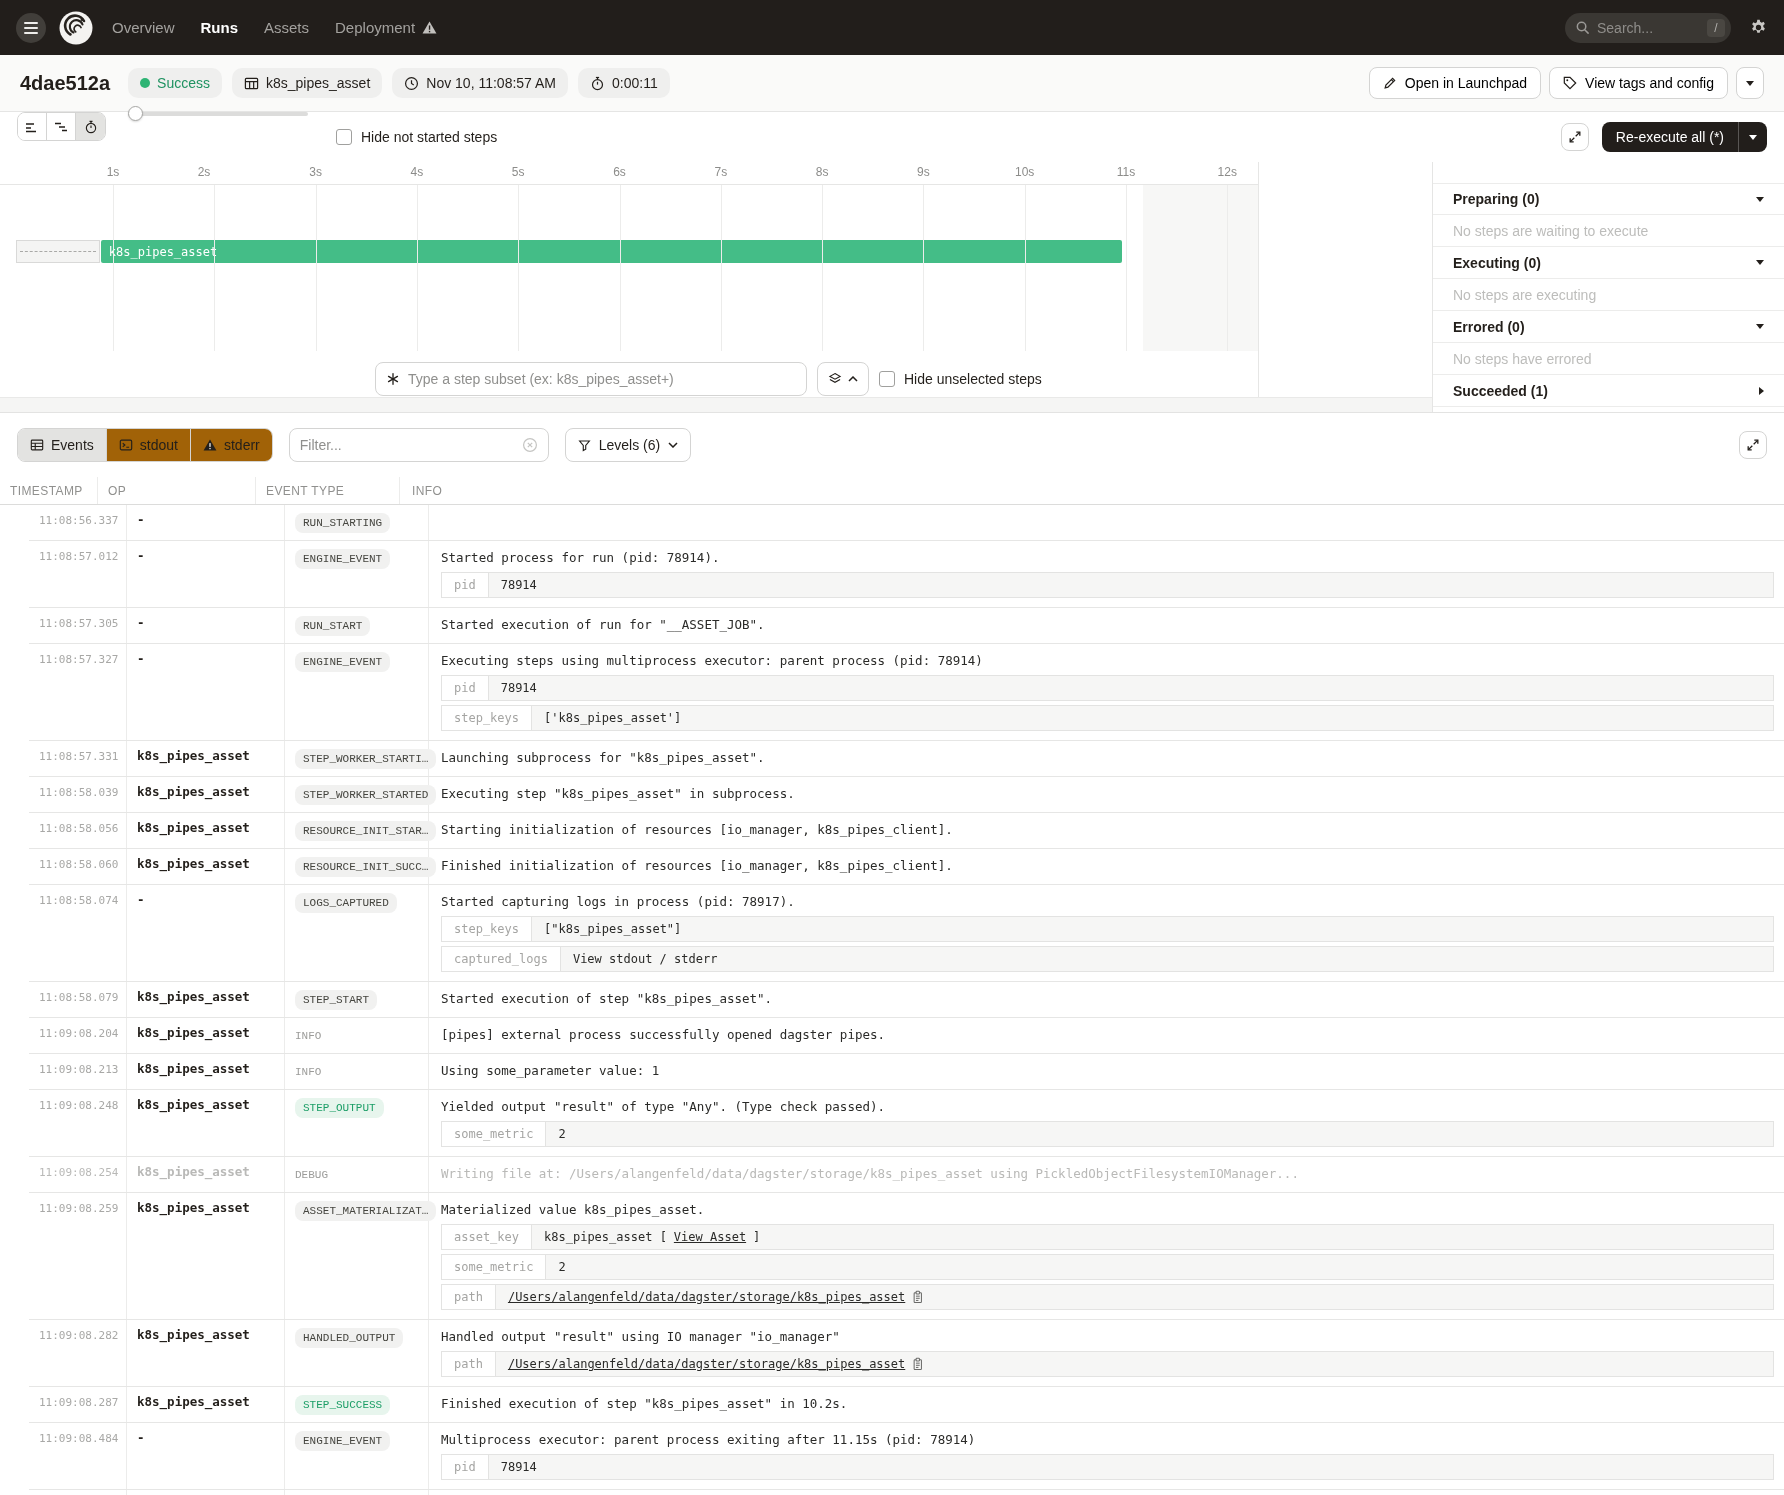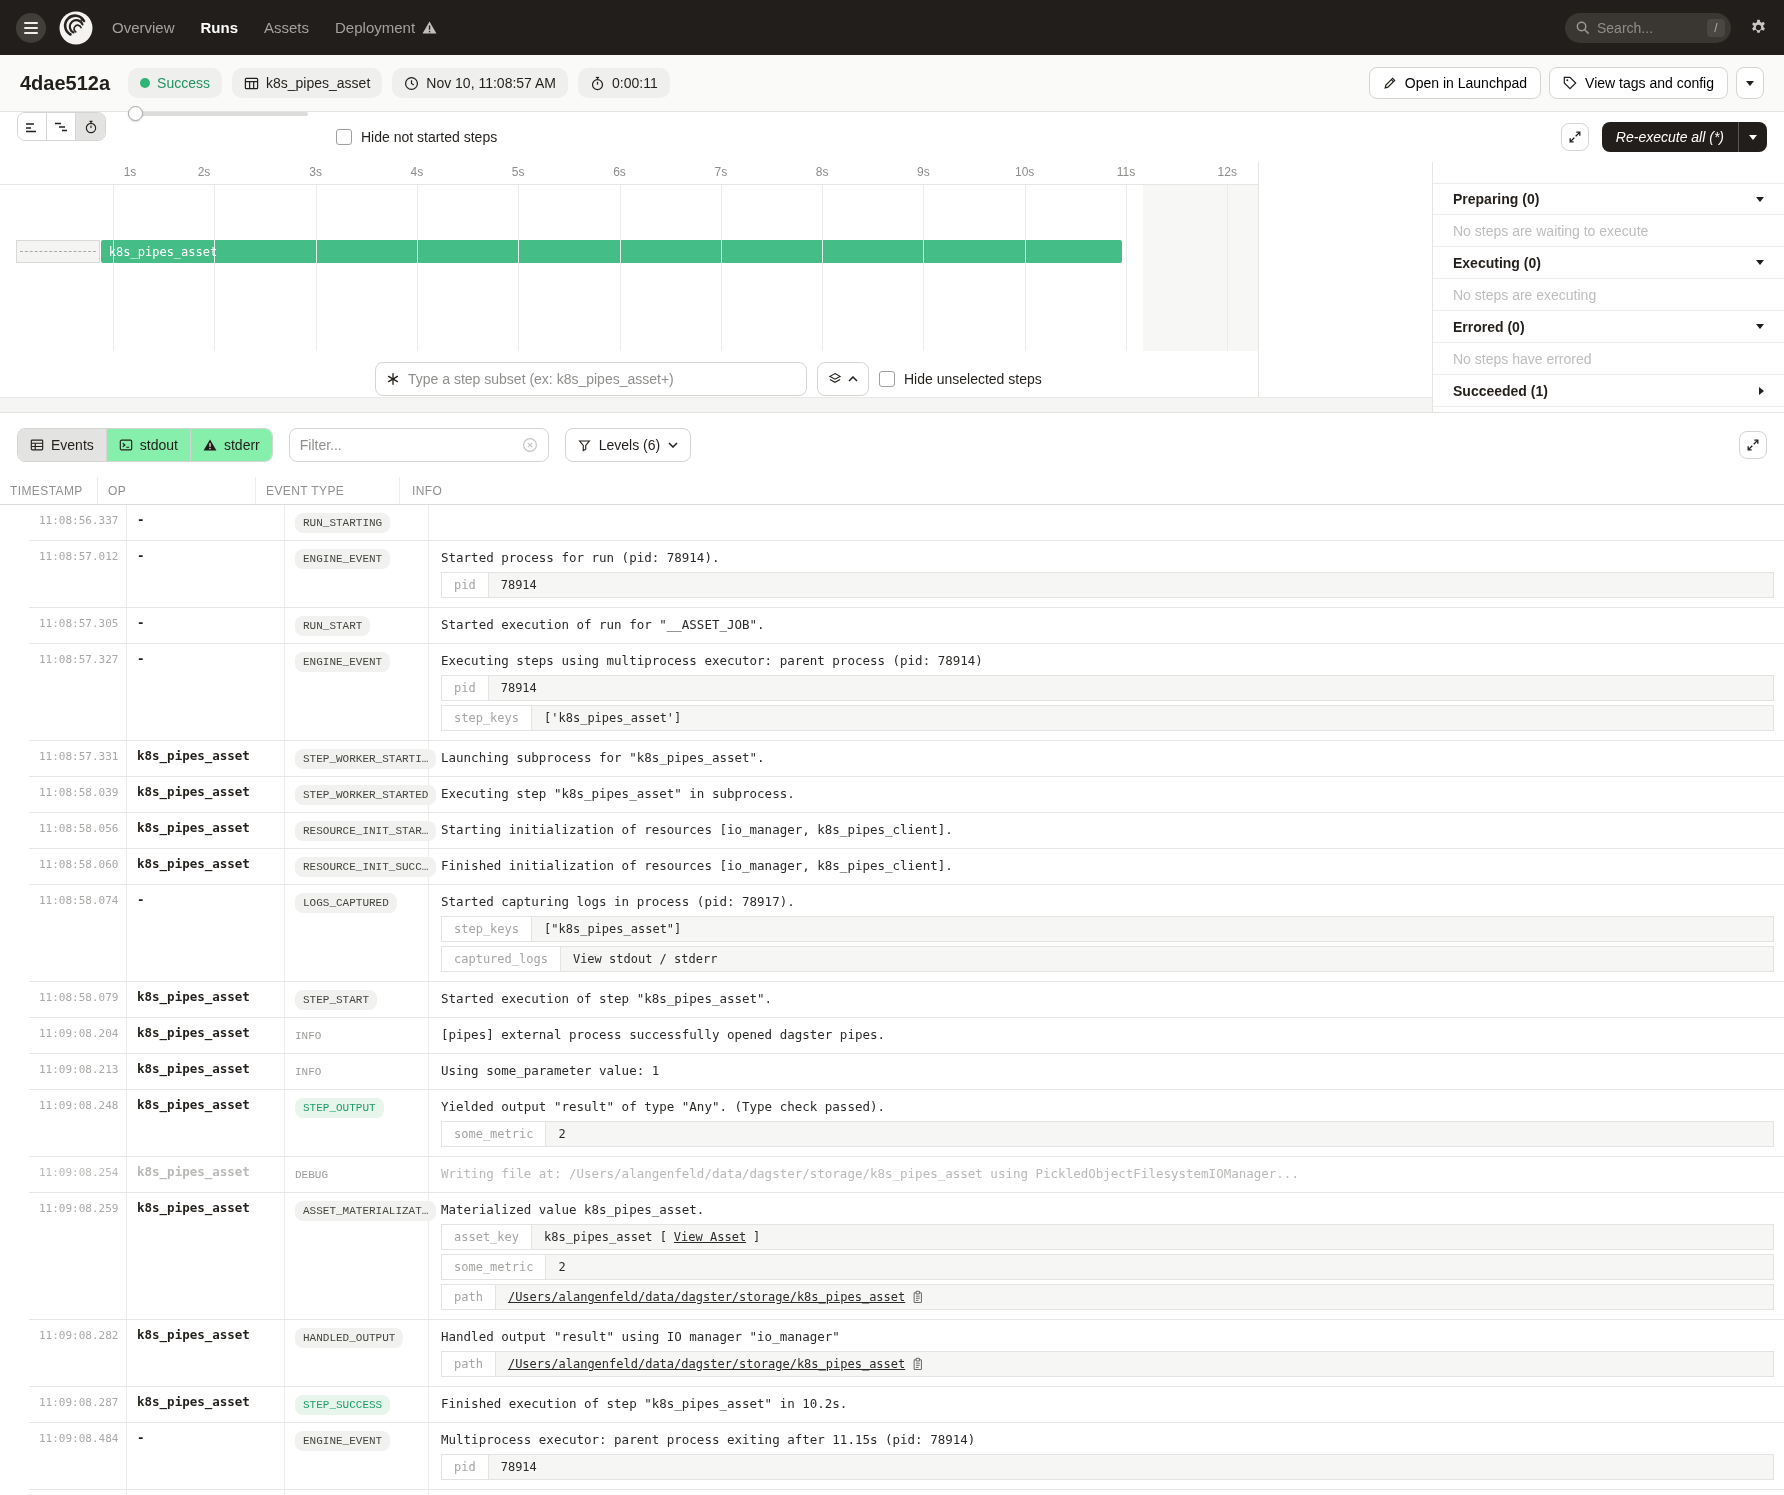--- a/index.html
+++ b/index.html
@@ -52,21 +52,21 @@
   .zoom-knob { position:absolute; left:0; top:-6px; width:15px; height:15px; background:#fff; border:1px solid #a8a8a6;
     border-radius:50%; box-shadow:0 1px 2px rgba(0,0,0,.15); }
   .cb { width:16px; height:16px; border:1.5px solid #a0a09e; border-radius:3px; background:#fff; flex:none; cursor:pointer; }
   .cb-row { display:flex; align-items:center; gap:9px; font-size:14px; }
   .gantt-toolbar .cb-row { margin-left:28px; }
   .tb-right { margin-left:auto; display:flex; gap:13px; align-items:center; }
   .btn-sq { width:28px; height:28px; border:1px solid #d4d4d3; border-radius:8px; background:#fff;
     display:flex; align-items:center; justify-content:center; cursor:pointer; }
   .dark-btn { display:flex; align-items:center; height:30px; background:#221e1b; color:#fff;
     border-radius:8px; font-size:14px; cursor:pointer; overflow:hidden; }
-  .dark-btn .lbl { padding:0 14px;font-style:italic; }
+  .dark-btn .lbl { padding:0 14px; }
   .dark-btn .drop { padding:0 10px; border-left:1px solid rgba(255,255,255,.25); height:100%;
     display:flex; align-items:center; }
   .dark-btn .caret { border-top-color:#fff; }
 
   
   .gantt-body { height:251px; display:flex; border-bottom:1px solid #e3e3e2; }
   .chart { flex:1; position:relative; overflow:hidden; }
   .tl-header { position:absolute; top:0; left:0; width:1258px; height:23px; border-bottom:1px solid #e6e6e5; }
   .tick-label { position:absolute; top:3px; transform:translateX(-50%); font-size:12px; color:#8c8c8a; }
   .gridline { position:absolute; top:23px; bottom:61px; width:1px; background:#ececeb; }
@@ -96,21 +96,21 @@
   .panel-row.desc { color:#bdbdbb; }
   .panel-row .sp { flex:1; }
   .tri-down { width:0; height:0; border-left:4px solid transparent; border-right:4px solid transparent;
     border-top:5px solid #231f1b; }
   .tri-right { width:0; height:0; border-top:4px solid transparent; border-bottom:4px solid transparent;
     border-left:5px solid #231f1b; }
 
   
   .logs-toolbar { height:64px; display:flex; align-items:center; padding:0 17px; }
   .tab-group { display:flex; border:1px solid #d4d4d3; border-radius:8px; overflow:hidden; height:34px; }
-  .tab { display:flex; align-items:center; gap:7px; padding:0 12px; font-size:14px; background:#86efac;
+  .tab { display:flex; align-items:center; gap:7px; padding:0 12px; font-size:14px; background:#a16207;
     border-right:1px solid #d4d4d3; cursor:pointer; }
   .tab:last-child { border-right:none; }
   .tab.active { background:#e3e3e1; font-weight:500; }
   .filter-box { margin-left:16px; width:260px; height:34px; border:1px solid #d4d4d3; border-radius:8px;
     display:flex; align-items:center; padding:0 10px; gap:8px; background:#fff; }
   .filter-box input { flex:1; min-width:0; border:none; outline:none; font-size:14px; background:transparent; }
   .filter-box input::placeholder { color:#8f8f8d; }
   .levels-btn { margin-left:16px; height:34px; border:1px solid #d4d4d3; border-radius:8px; background:#fff;
     display:flex; align-items:center; gap:8px; padding:0 12px; font-size:14px; cursor:pointer; }
 
@@ -297,21 +297,21 @@
           <span class="caret"></span>
         </span>
     </div>
   </div>
 </div>
 
 <div class="gantt-body">
   <div class="chart" id="chart">
     <div class="future-shade"></div>
     <div class="tl-header" id="tl-header">
-        <span class="tick-label" style="left:130px">1s</span>
+        <span class="tick-label" style="left:113px">1s</span>
         <span class="tick-label" style="left:204px">2s</span>
         <span class="tick-label" style="left:315.59999999999997px">3s</span>
         <span class="tick-label" style="left:416.9px">4s</span>
         <span class="tick-label" style="left:518.2px">5s</span>
         <span class="tick-label" style="left:619.5px">6s</span>
         <span class="tick-label" style="left:720.8000000000001px">7s</span>
         <span class="tick-label" style="left:822.1px">8s</span>
         <span class="tick-label" style="left:923.4px">9s</span>
         <span class="tick-label" style="left:1024.7px">10s</span>
         <span class="tick-label" style="left:1126px">11s</span>

